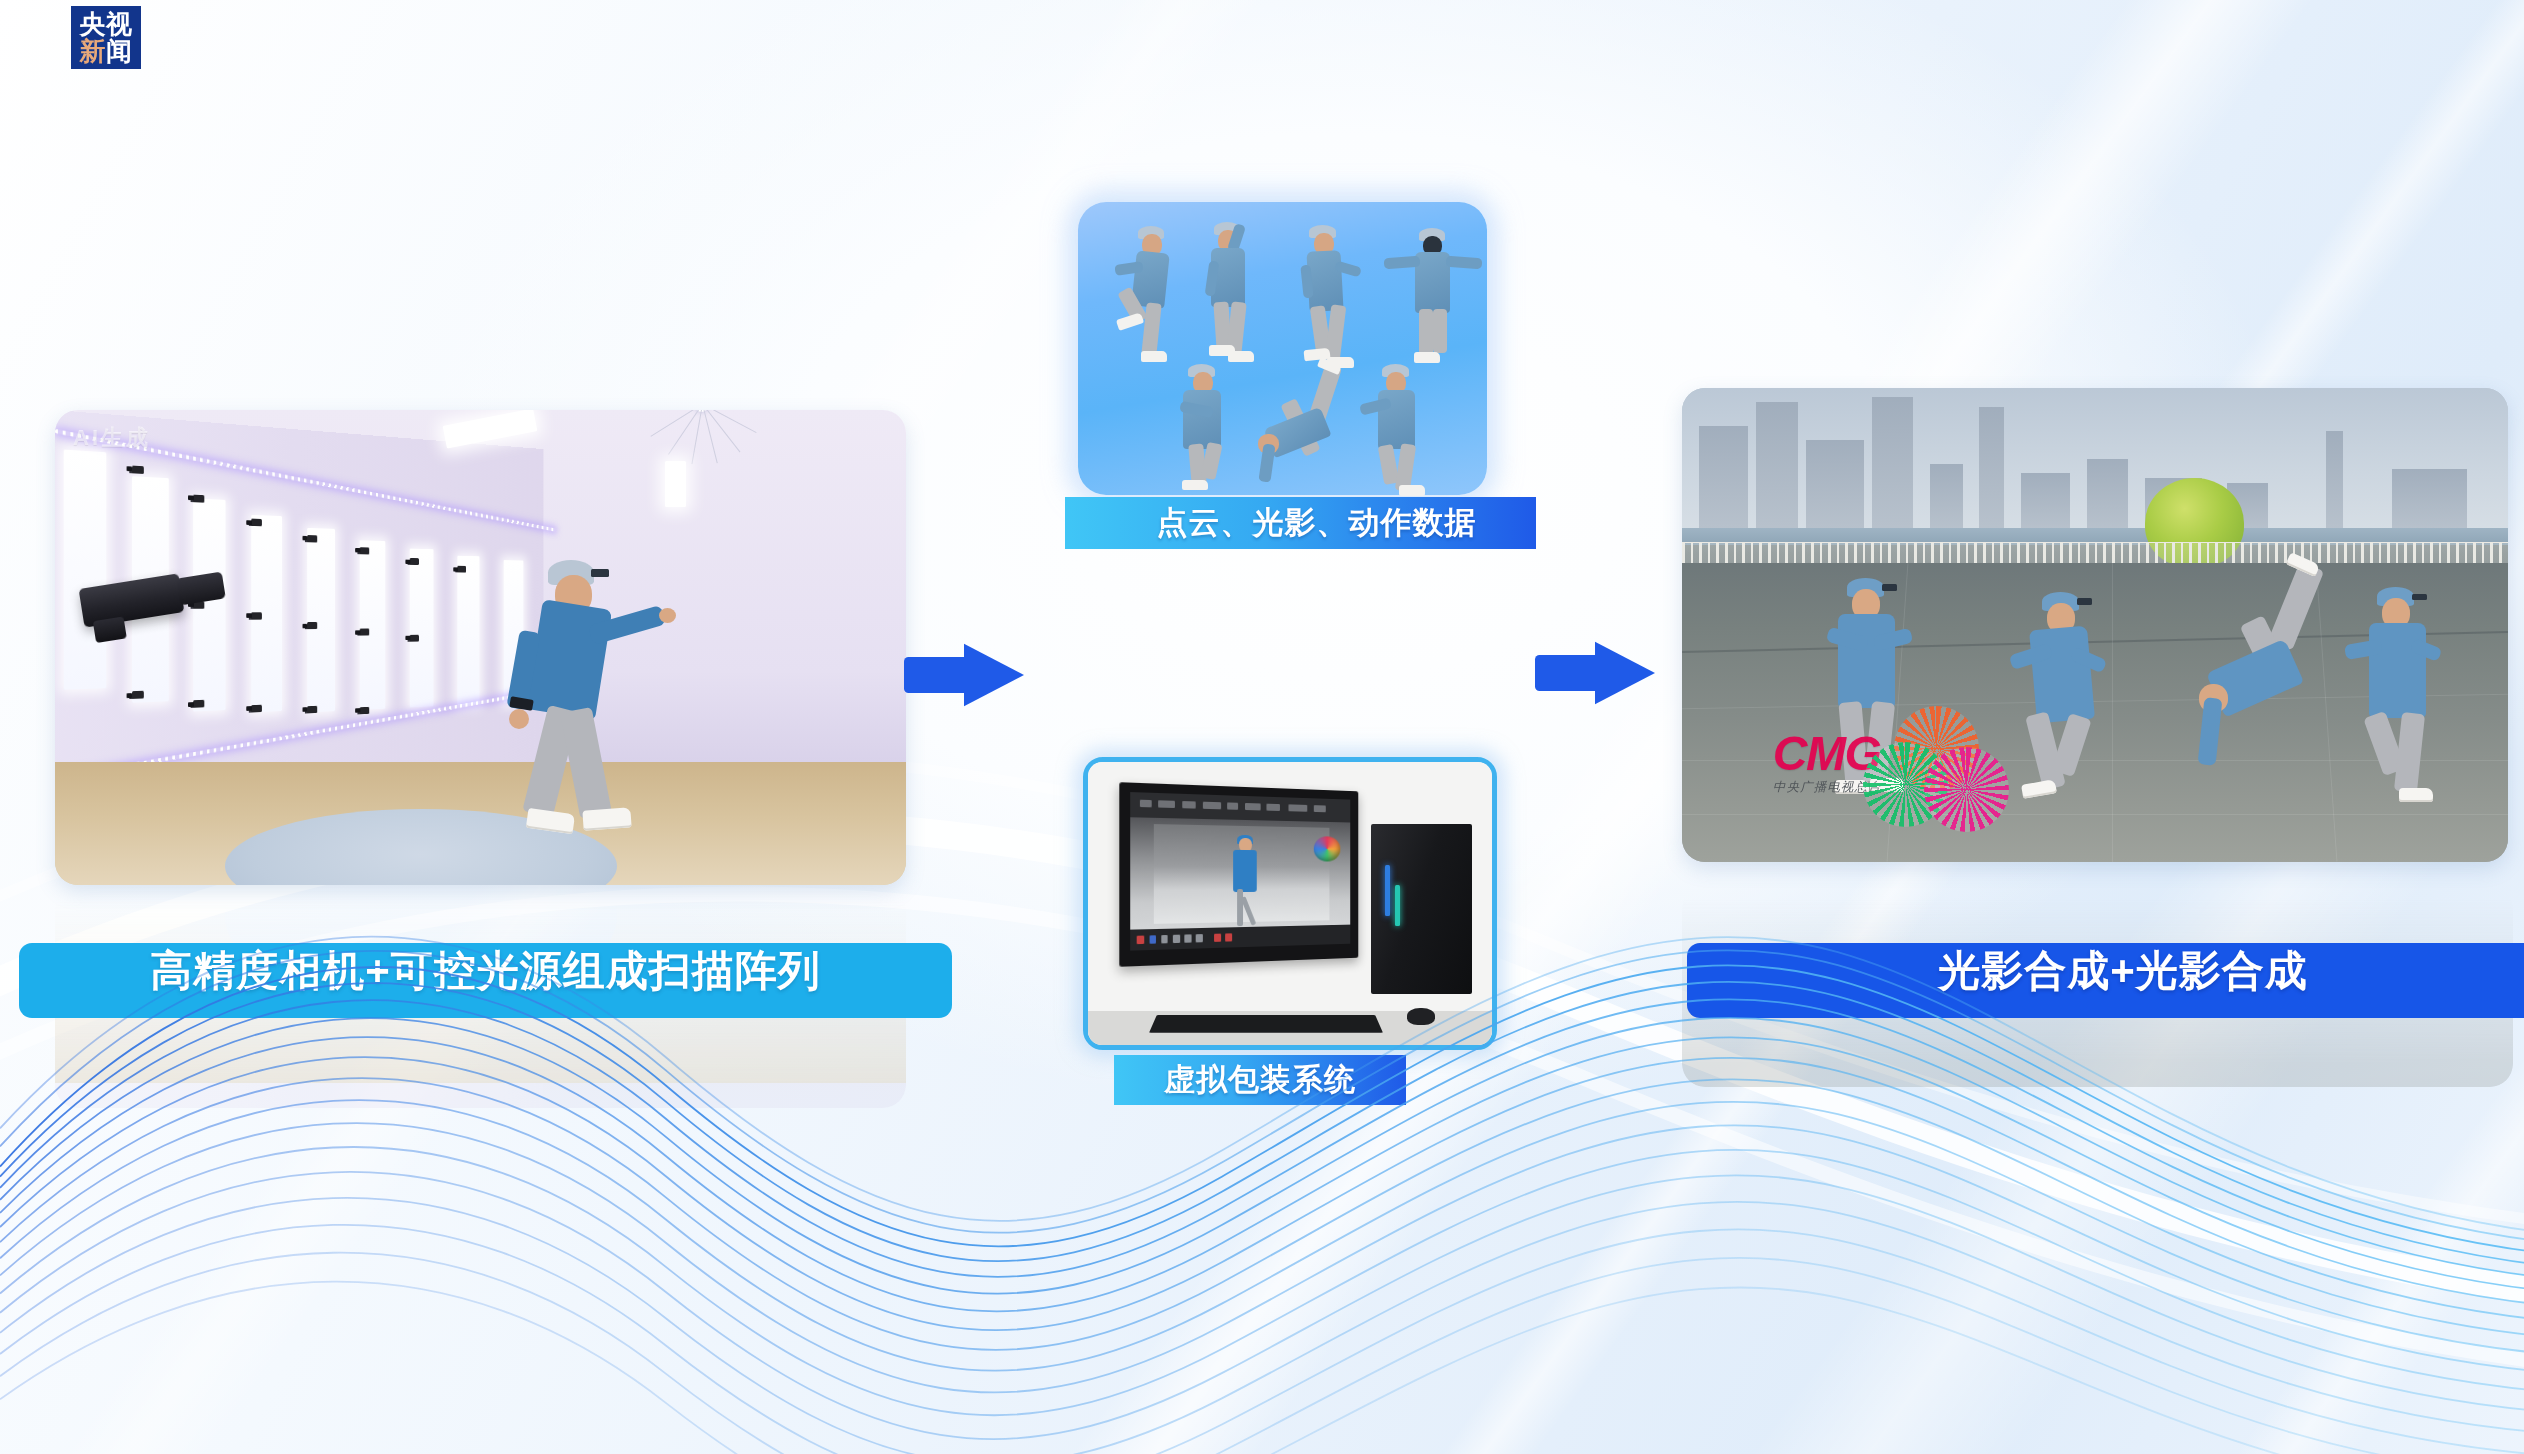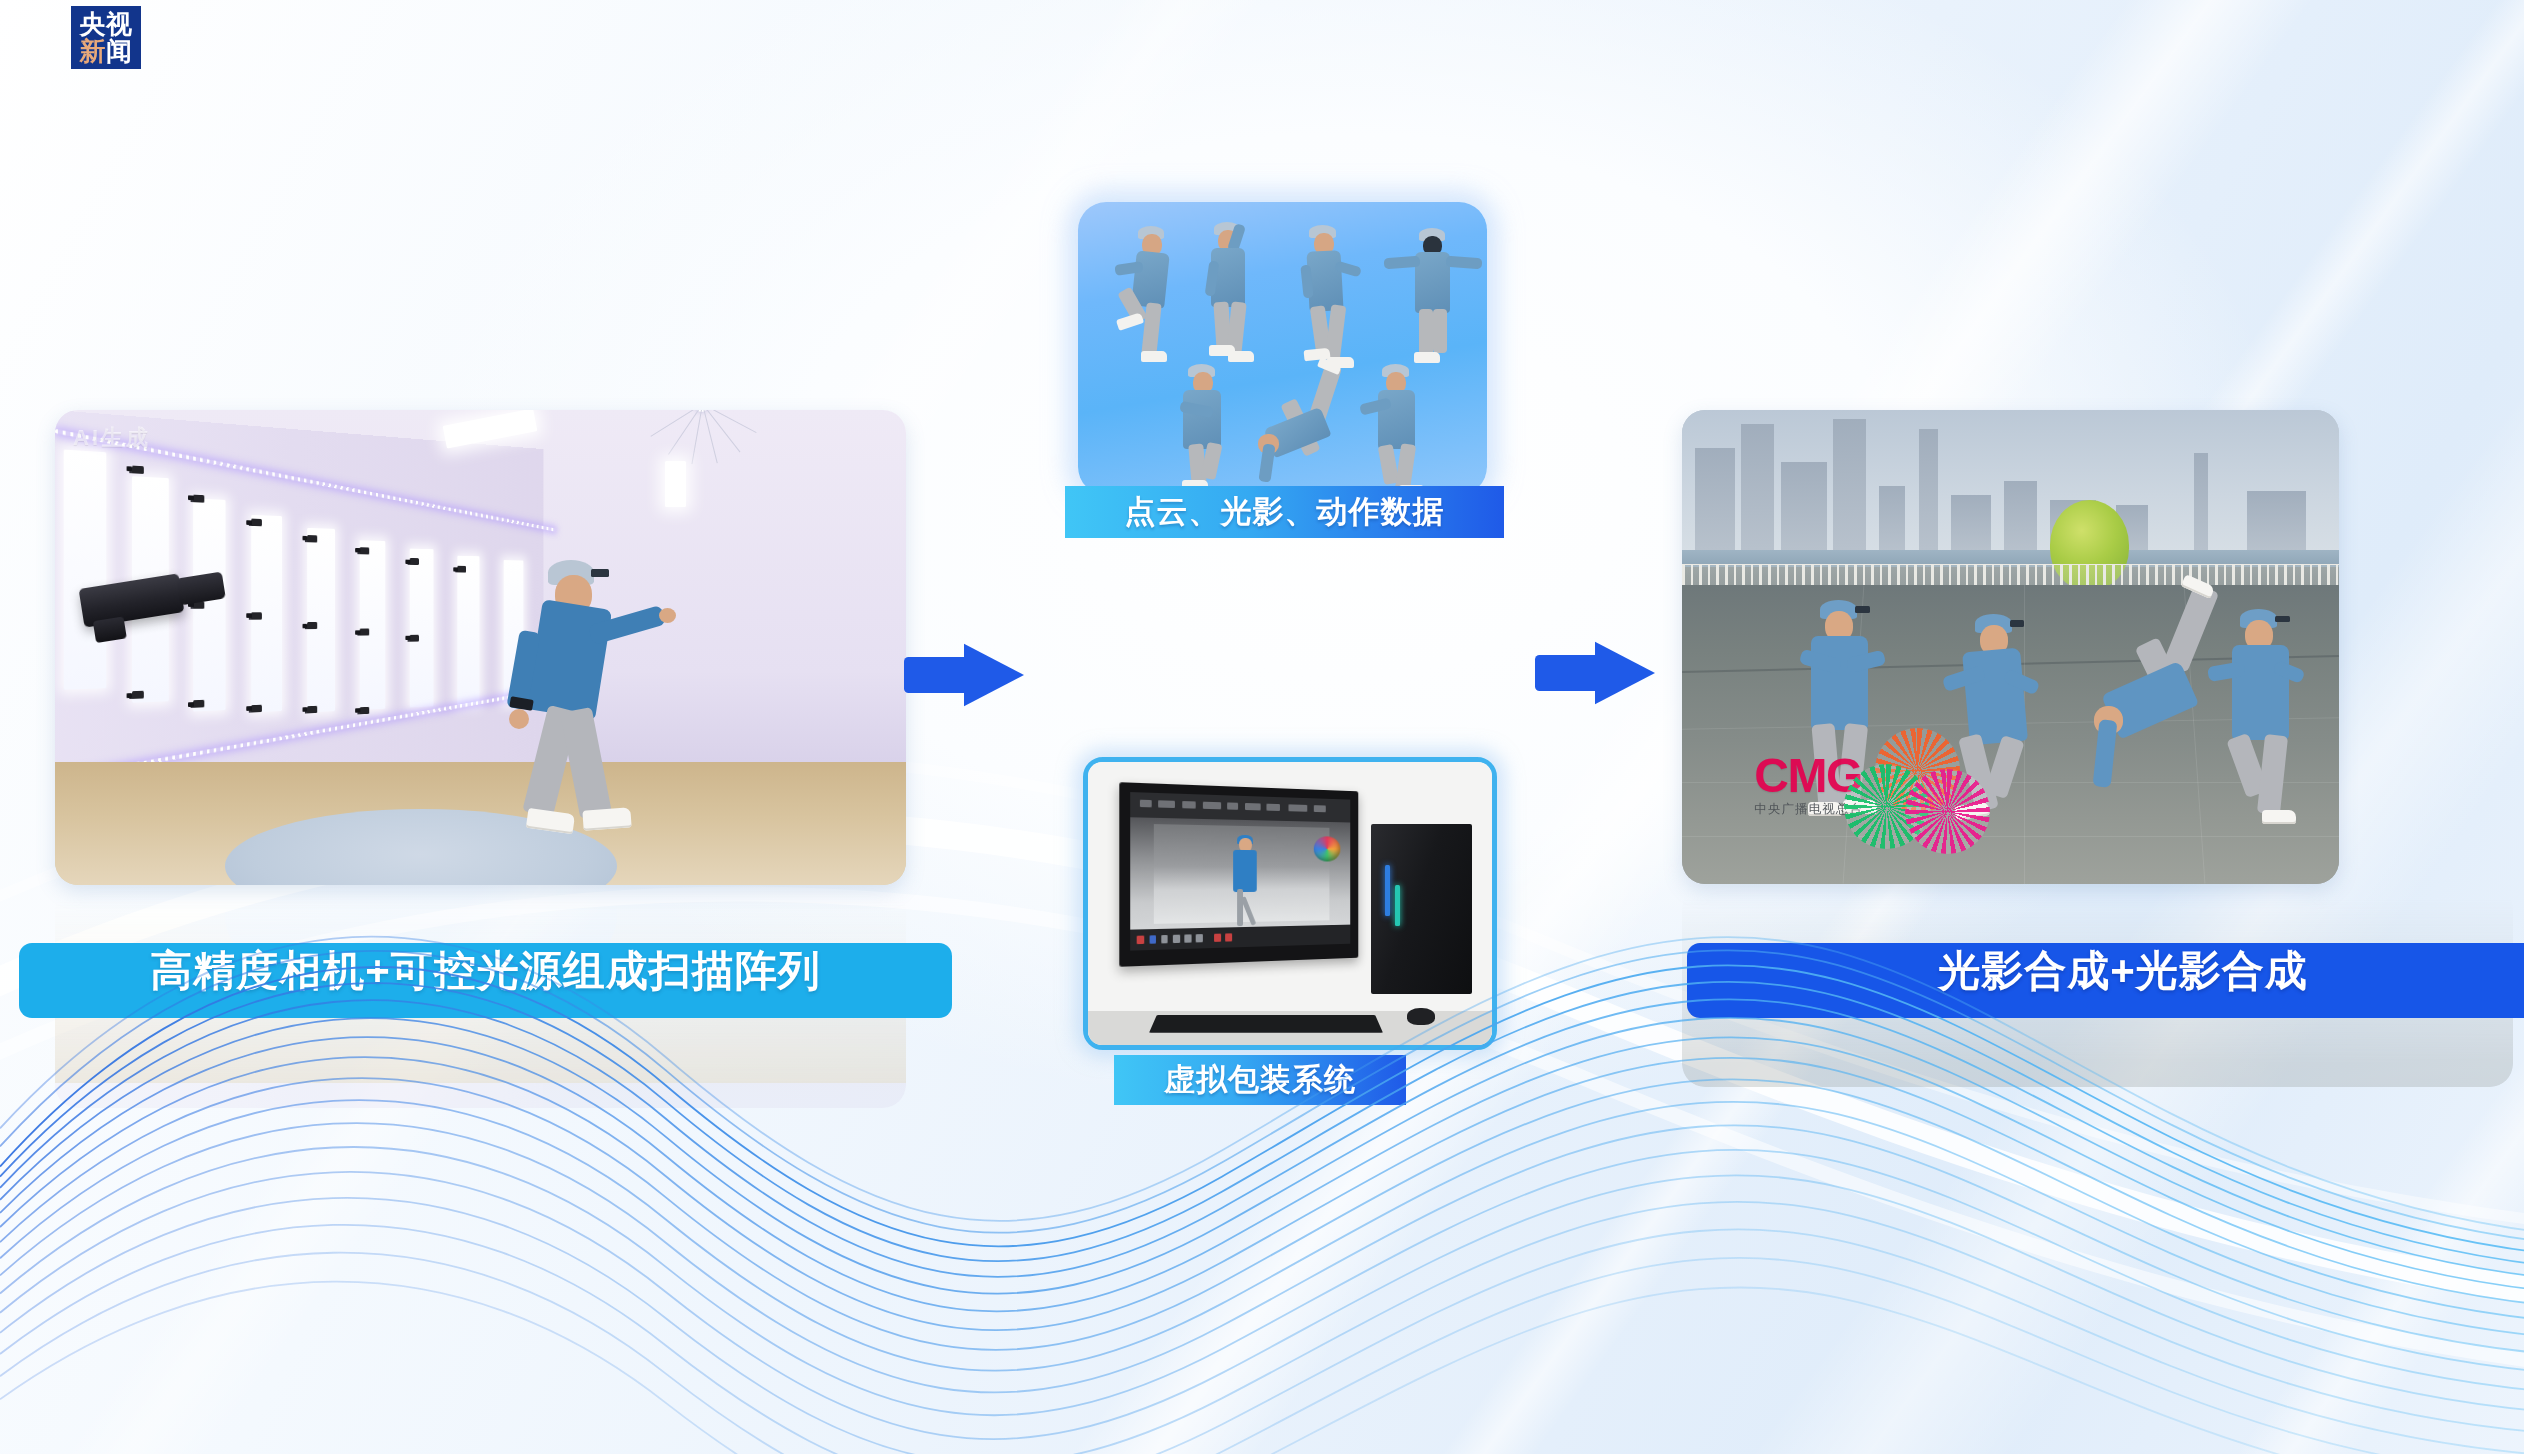--- a/index.html
+++ b/index.html
@@ -367,21 +367,21 @@
       <div class="p-cap" style="left:21px;top:0;width:27px;height:13px;"></div>
       <div class="p-head" style="left:25px;top:8px;width:20px;height:22px;"></div>
       <div class="p-body" style="left:17px;top:26px;width:37px;height:59px;"></div>
       <div class="p-arm" style="left:-1px;top:37px;width:31px;height:11px;transform:rotate(-14deg);"></div>
       <div class="p-leg" style="left:20px;top:81px;width:15px;height:39px;transform:rotate(-10deg);"></div>
       <div class="p-leg" style="left:37px;top:80px;width:15px;height:47px;transform:rotate(8deg);"></div>
       <div class="p-shoe" style="left:38px;top:121px;width:26px;height:11px;"></div>
     </div>
   </div>
 
-  <div class="mid-label" style="left:1065px;top:486px;width:439px;height:52px;">
+  <div class="mid-label" style="left:1065px;top:497px;width:439px;height:52px;padding-left:32px;">
     <span>点云、光影、动作数据</span>
   </div>
 
   <div class="ws-card" style="left:1083px;top:757px;width:404px;height:283px;">
     <div class="ws-inner">
       <div class="desk"></div>
       <div class="monitor">
         <div class="mon-screen">
           <div class="mon-room"></div>
           <div class="avatar">
@@ -432,21 +432,21 @@
     <div class="shaft"></div>
       <div class="head"></div>
   </div>
 
   <div class="reflection" style="left:1682px;top:885px;width:831px;height:202px;">
     <div class="plaza" style="height:707px;top:-505px;">
       <div class="ground"></div>
     </div>
   </div>
 
-  <div class="panel" style="left:1682px;top:410px;width:657px;height:474px;">
+  <div class="panel" style="left:1682px;top:388px;width:826px;height:474px;font-style:italic;">
     <div class="ph plaza">
       <div class="sky"></div>
       <div class="bld" style="left:2%;bottom:70%;width:6%;height:22%"></div>
       <div class="bld" style="left:9%;bottom:70%;width:5%;height:27%"></div>
       <div class="bld" style="left:15%;bottom:70%;width:7%;height:19%"></div>
       <div class="bld" style="left:23%;bottom:70%;width:5%;height:28%"></div>
       <div class="bld" style="left:30%;bottom:70%;width:4%;height:14%"></div>
       <div class="bld" style="left:36%;bottom:70%;width:3%;height:26%"></div>
       <div class="bld" style="left:41%;bottom:70%;width:6%;height:12%"></div>
       <div class="bld" style="left:49%;bottom:70%;width:5%;height:15%"></div>

